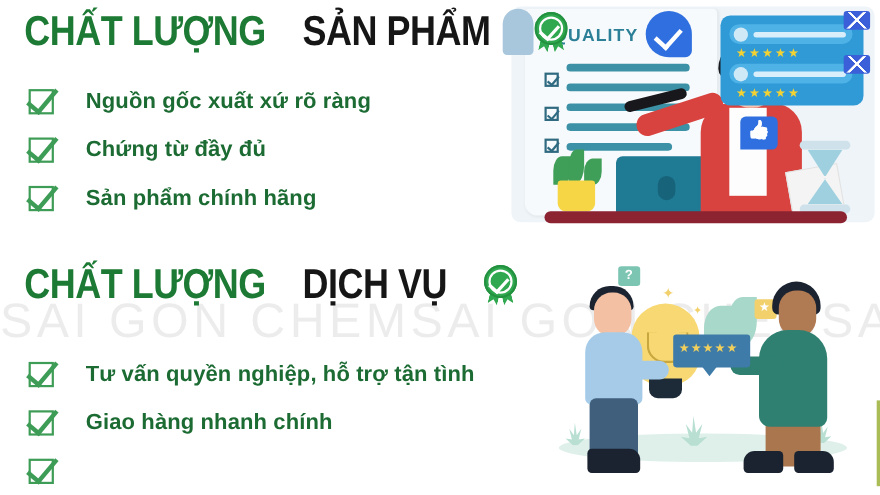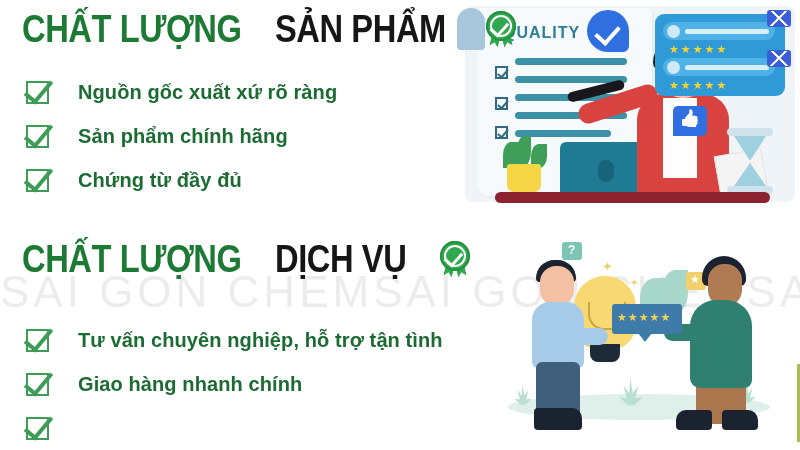--- a/index.html
+++ b/index.html
@@ -188,49 +188,49 @@
           <span class="box"></span>
           <span class="chk"></span>
         </span>
       <span class="txt">Nguồn gốc xuất xứ rõ ràng</span>
     </div>
     <div class="li">
       <span class="cb">
           <span class="box"></span>
           <span class="chk"></span>
         </span>
+      <span class="txt">Chứng từ đầy đủ</span>
+    </div>
+    <div class="li">
+      <span class="cb">
+          <span class="box"></span>
+          <span class="chk"></span>
+        </span>
       <span class="txt">Sản phẩm chính hãng</span>
-    </div>
-    <div class="li">
-      <span class="cb">
-          <span class="box"></span>
-          <span class="chk"></span>
-        </span>
-      <span class="txt">Chứng từ đầy đủ</span>
     </div>
   </div>
 
   <div class="heading" id="heading-2">
     <span class="h-green">CHẤT LƯỢNG</span>
     <span class="h-black">DỊCH VỤ</span>
     <span class="rosette">
       <span class="tail-l"></span>
         <span class="tail-r"></span>
       <span class="disc"></span>
         <span class="tick"></span>
     </span>
   </div>
 
   <div class="list" id="list-2">
     <div class="li">
       <span class="cb">
           <span class="box"></span>
           <span class="chk"></span>
         </span>
-      <span class="txt">Tư vấn chuyên nghiệp, hỗ trợ tận tình</span>
+      <span class="txt">Tư vấn quyền nghiệp, hỗ trợ tận tình</span>
     </div>
     <div class="li">
       <span class="cb">
           <span class="box"></span>
           <span class="chk"></span>
         </span>
       <span class="txt">Giao hàng nhanh chính</span>
     </div>
     <div class="li">
       <span class="cb">

